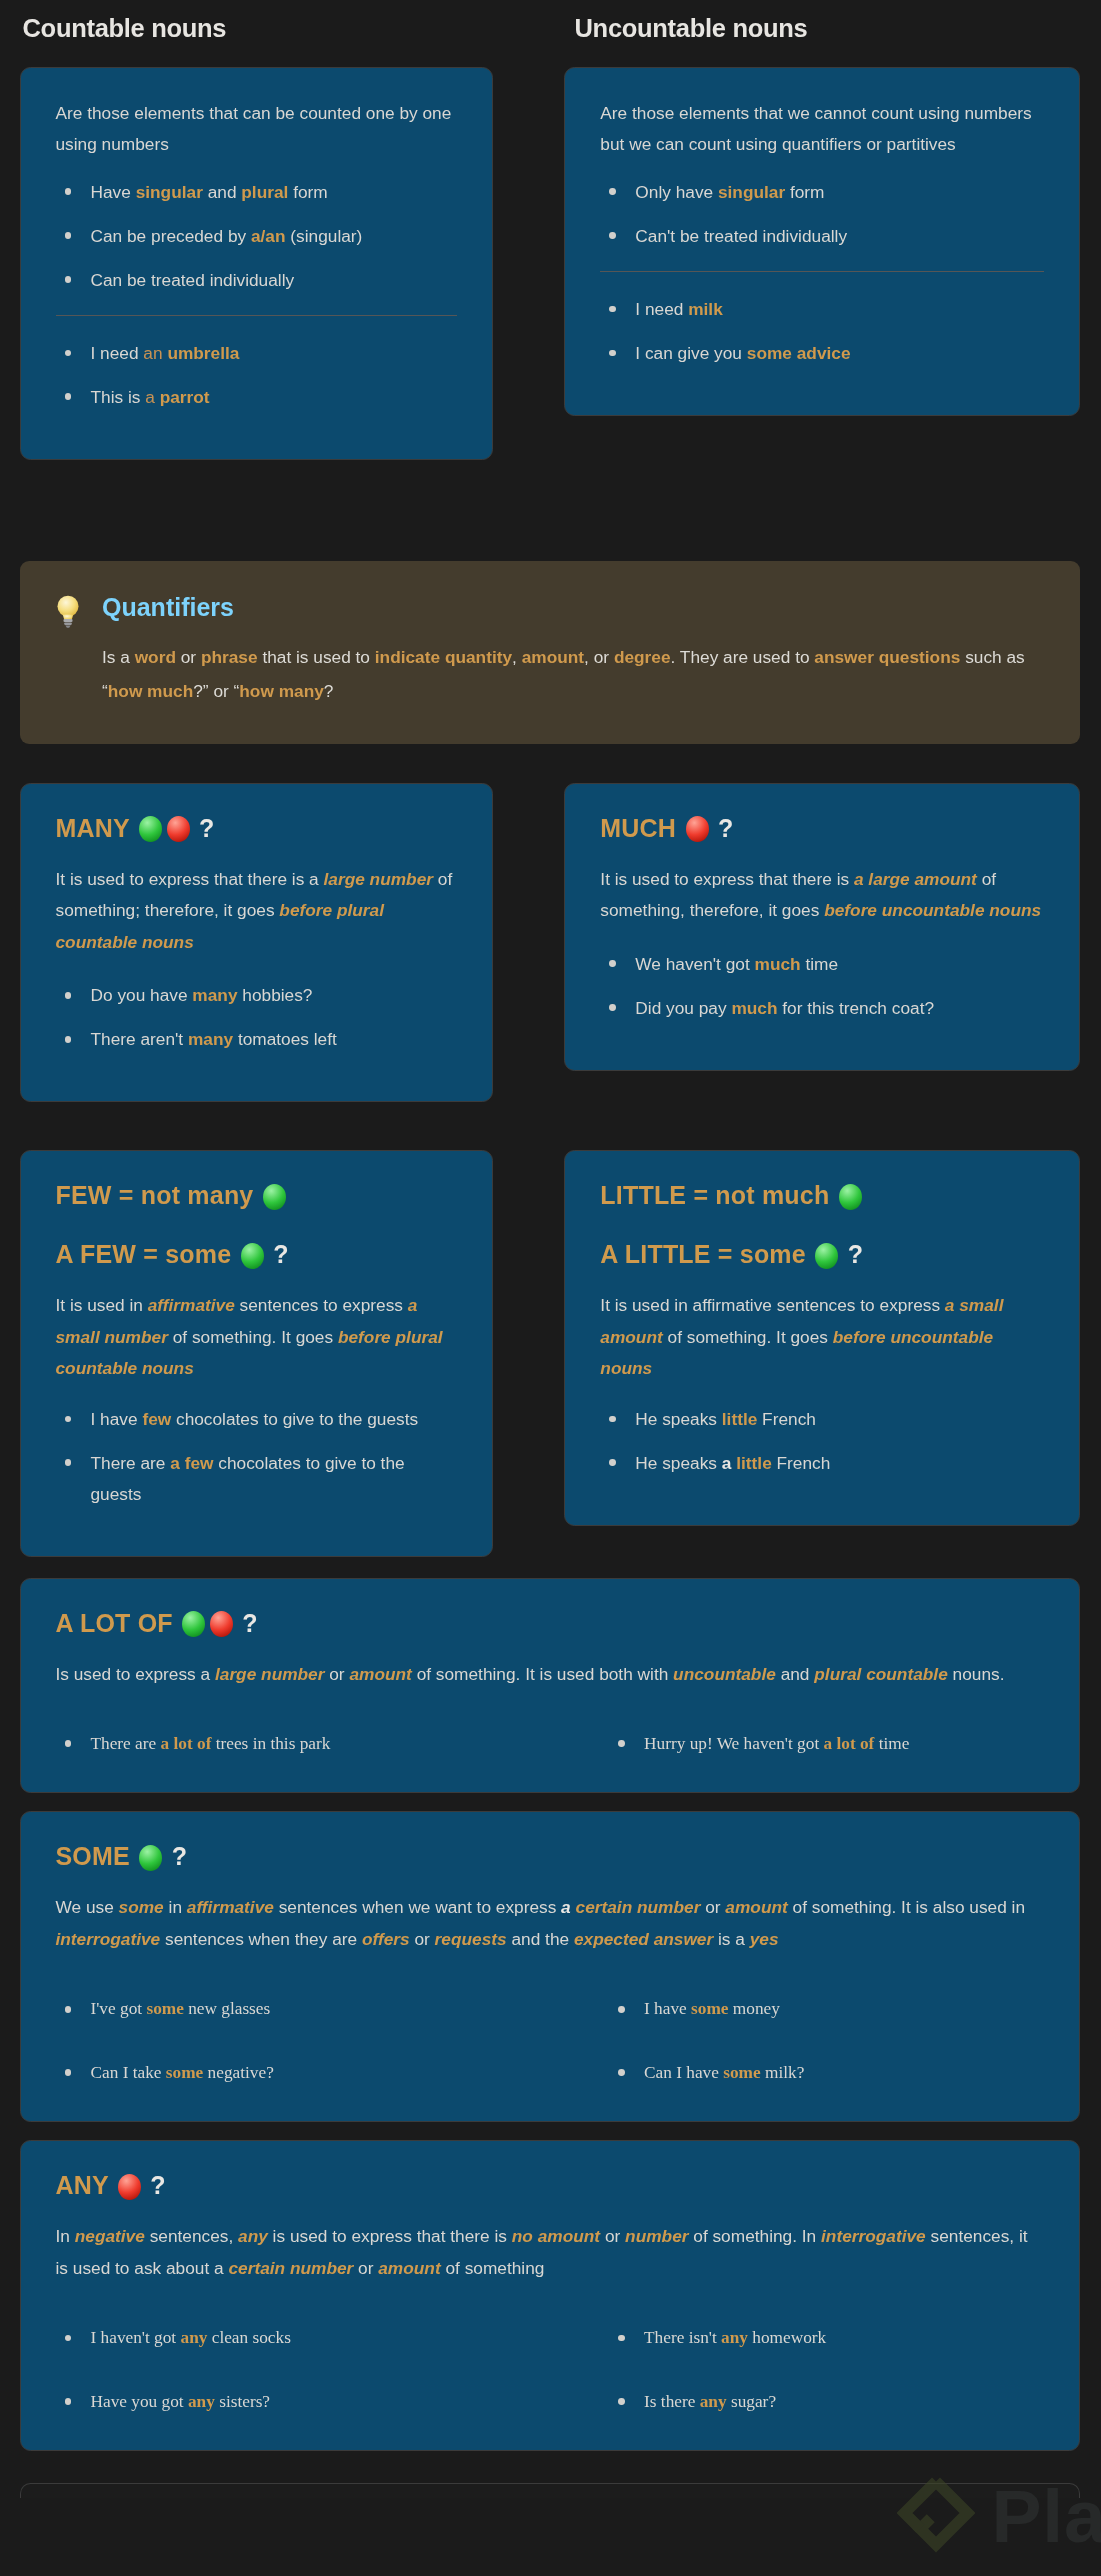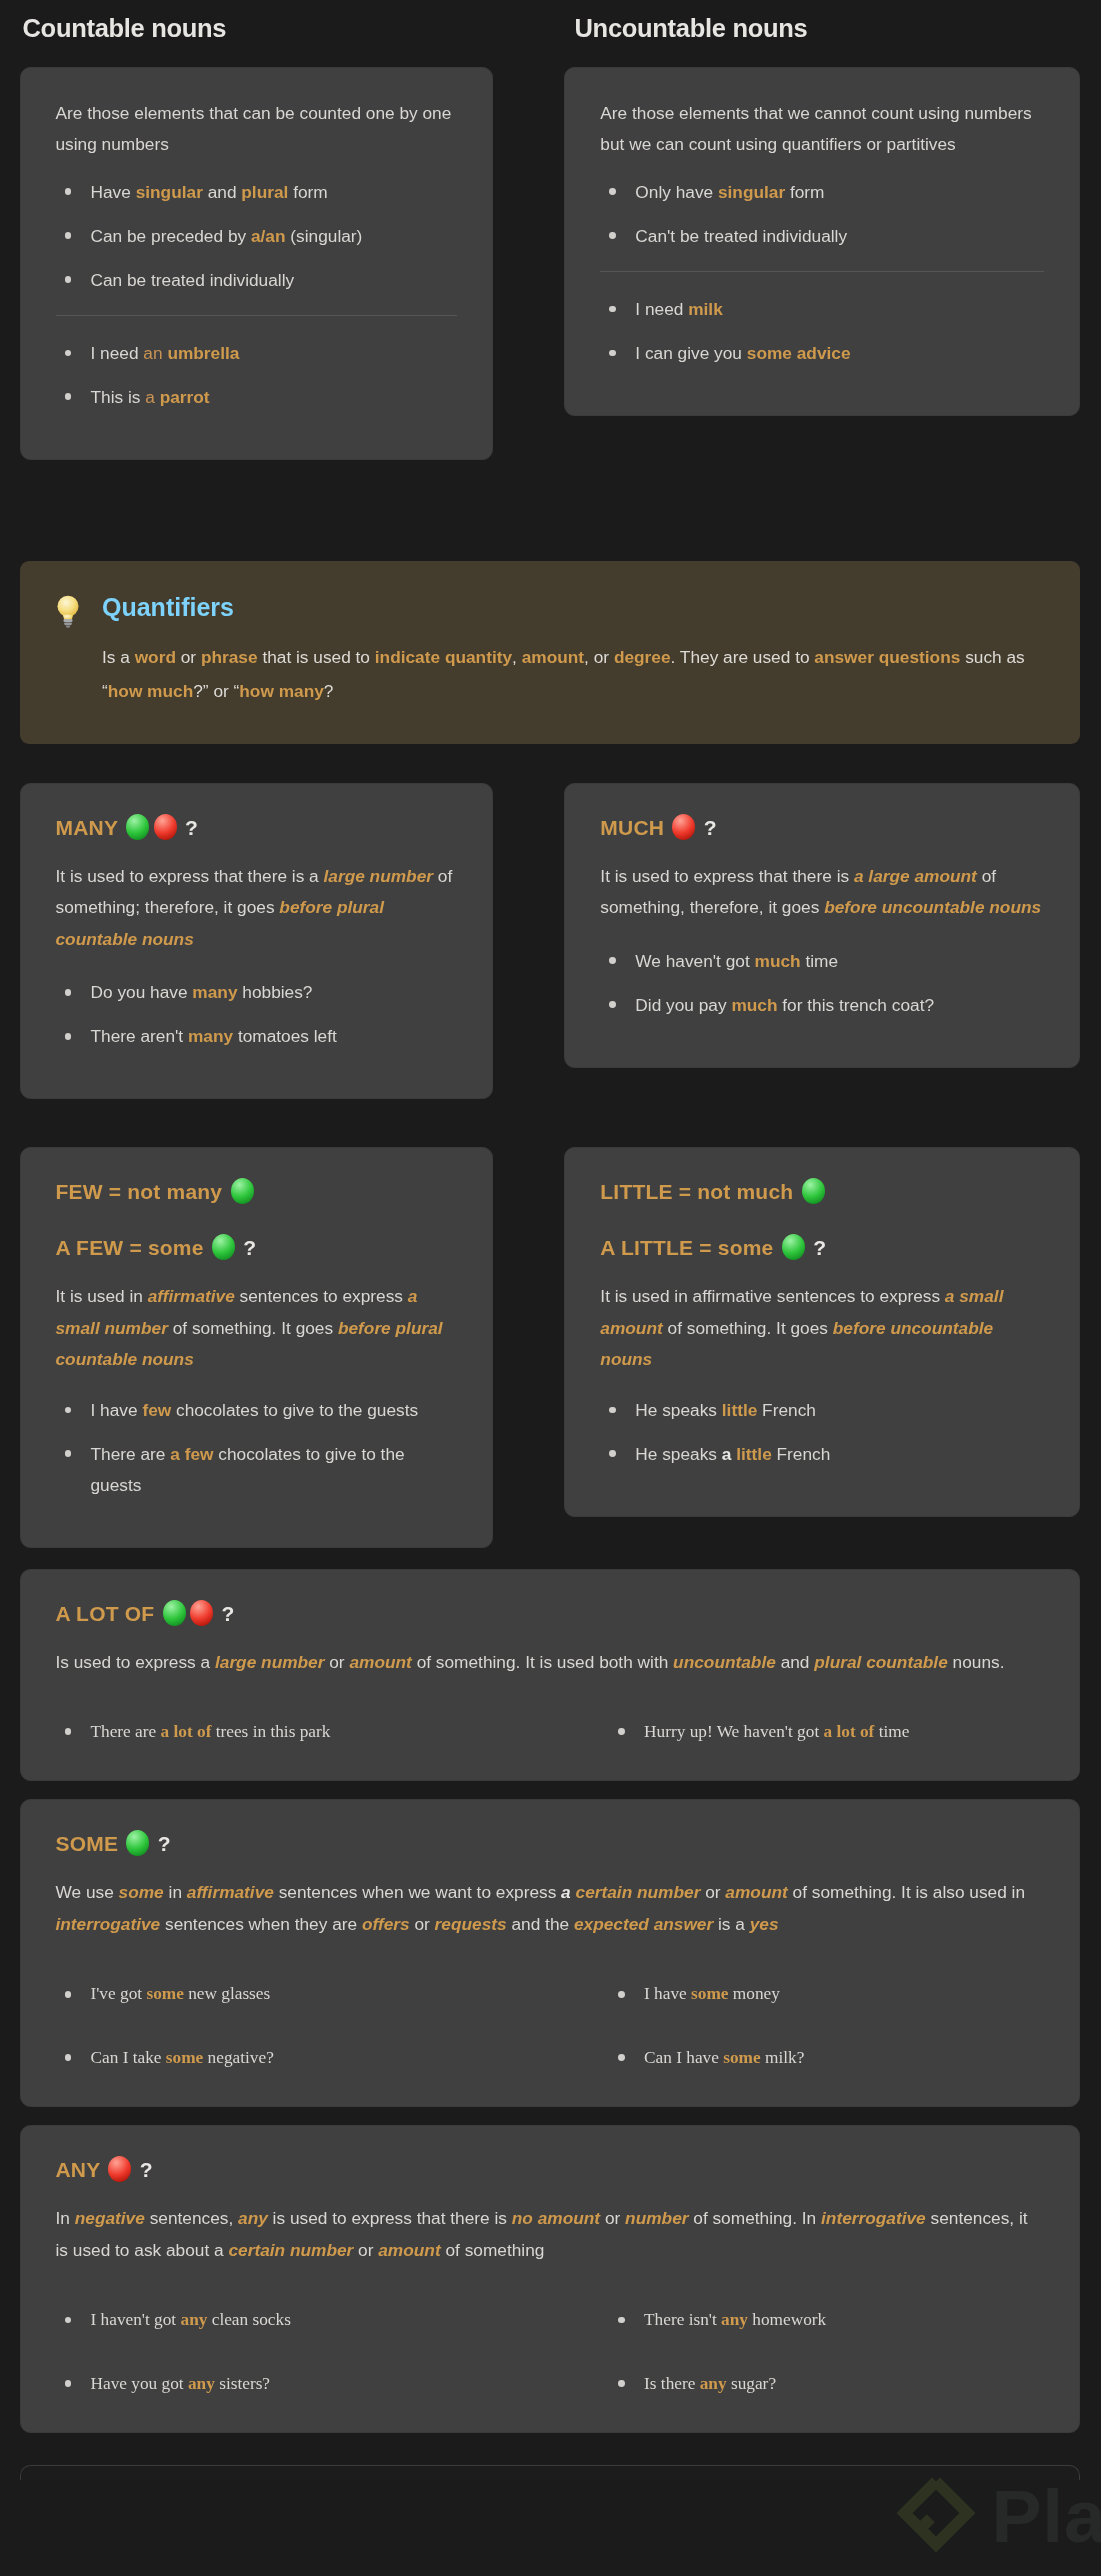--- a/index.html
+++ b/index.html
@@ -17,21 +17,21 @@
   .h-row .hl { width:504px; }
   .h-row .hr { width:486px; }
   h1 {
     font-size:25.5px; font-weight:700; color:#e7e5e1;
     letter-spacing:-0.3px; margin:3px 0 24px 3px;
   }
 
   
   .box {
     border:1.1px solid #3b3b3b; border-radius:10.5px;
-    padding:30px 35px 33px 35px; background:#404040;
+    padding:30px 35px 33px 35px; background:#0c4a6e;
   }
   .two-col { display:flex; gap:71px; align-items:flex-start; }
   .col-l { width:504px; }
   .col-r { width:549px; }
 
   .box p.desc { font-size:17.3px; line-height:1.82; color:#d9d7d3; }
 
   ul.blist { list-style:none; margin-top:16.5px; }
   ul.blist li {
     position:relative; padding-left:35px; margin-bottom:13.5px;
@@ -49,21 +49,21 @@
     background:#443c2d; border-radius:9px;
     padding:30px 36px 35px 33px;
     display:flex; align-items:flex-start; gap:19.5px;
   }
   .callout .c-icon { flex:0 0 30px; padding-top:3px; }
   .callout .c-title { font-size:25px; font-weight:700; color:#7dd3fc; margin-top:1.5px; }
   .callout .c-text { font-size:17.3px; line-height:1.95; color:#dddbd6; margin-top:19.5px; }
 
   
   .box-title {
-    font-size:21px; font-weight:700; color:#d09a4d;
+    font-size:25px; font-weight:700; color:#d09a4d;
     margin-bottom:21px; letter-spacing:0.2px;
   }
   .box-title + .box-title { margin-top:30px; }
   .spacer-52 { height:39px; } .spacer-64 { height:48px; }
   .spacer-28 { height:21px; } .spacer-24 { height:18px; }
 
   
   .run-o  { color:#d09a4d; font-weight:700; }
   .run-or { color:#c89253; }
   .run-oi { color:#d09a4d; font-weight:700; font-style:italic; }

